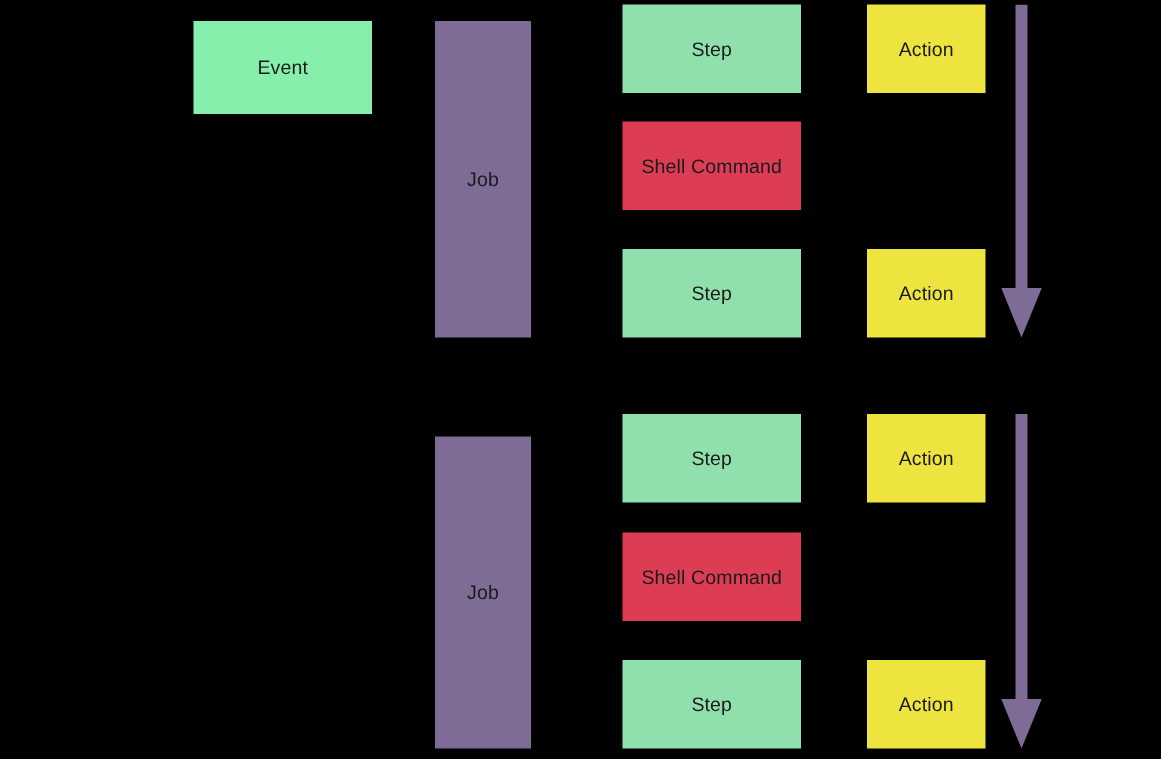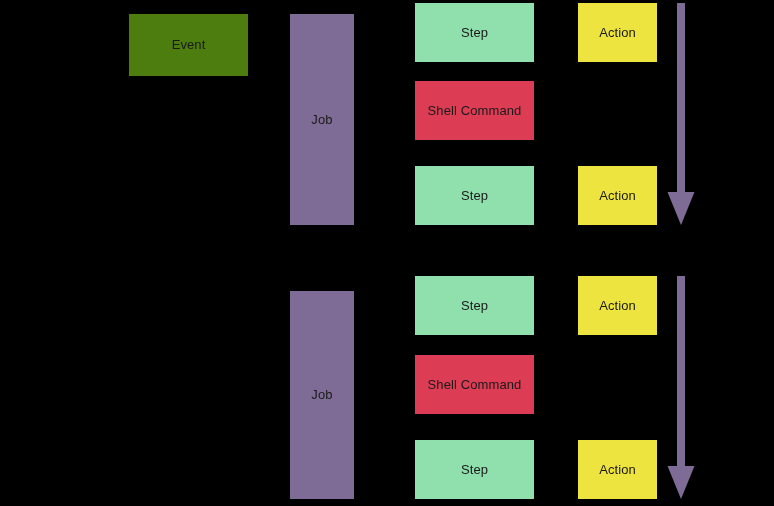--- a/index.html
+++ b/index.html
@@ -36,21 +36,21 @@
   }
   .arrow svg {
     display: block;
   }
 </style>
 </head>
 <body>
 
 <div id="canvas">
 
-  <div class="node" style="left: 129px; top: 14px; width: 119px; height: 62px; background: #4d7c0f; color: rgb(26, 26, 26);">
+  <div class="node" style="left: 129px; top: 14px; width: 119px; height: 62px; background: #86efac; color: rgb(26, 26, 26);">
     <span class="node-label">Event</span>
   </div>
 
   <div class="node" style="left: 290px; top: 14px; width: 64px; height: 211px; background: rgb(126, 107, 150); color: rgb(26, 26, 26);">
     <span class="node-label">Job</span>
   </div>
 
   <div class="node" style="left: 415px; top: 3px; width: 119px; height: 59px; background: rgb(144, 224, 174); color: rgb(26, 26, 26);">
     <span class="node-label">Step</span>
   </div>

